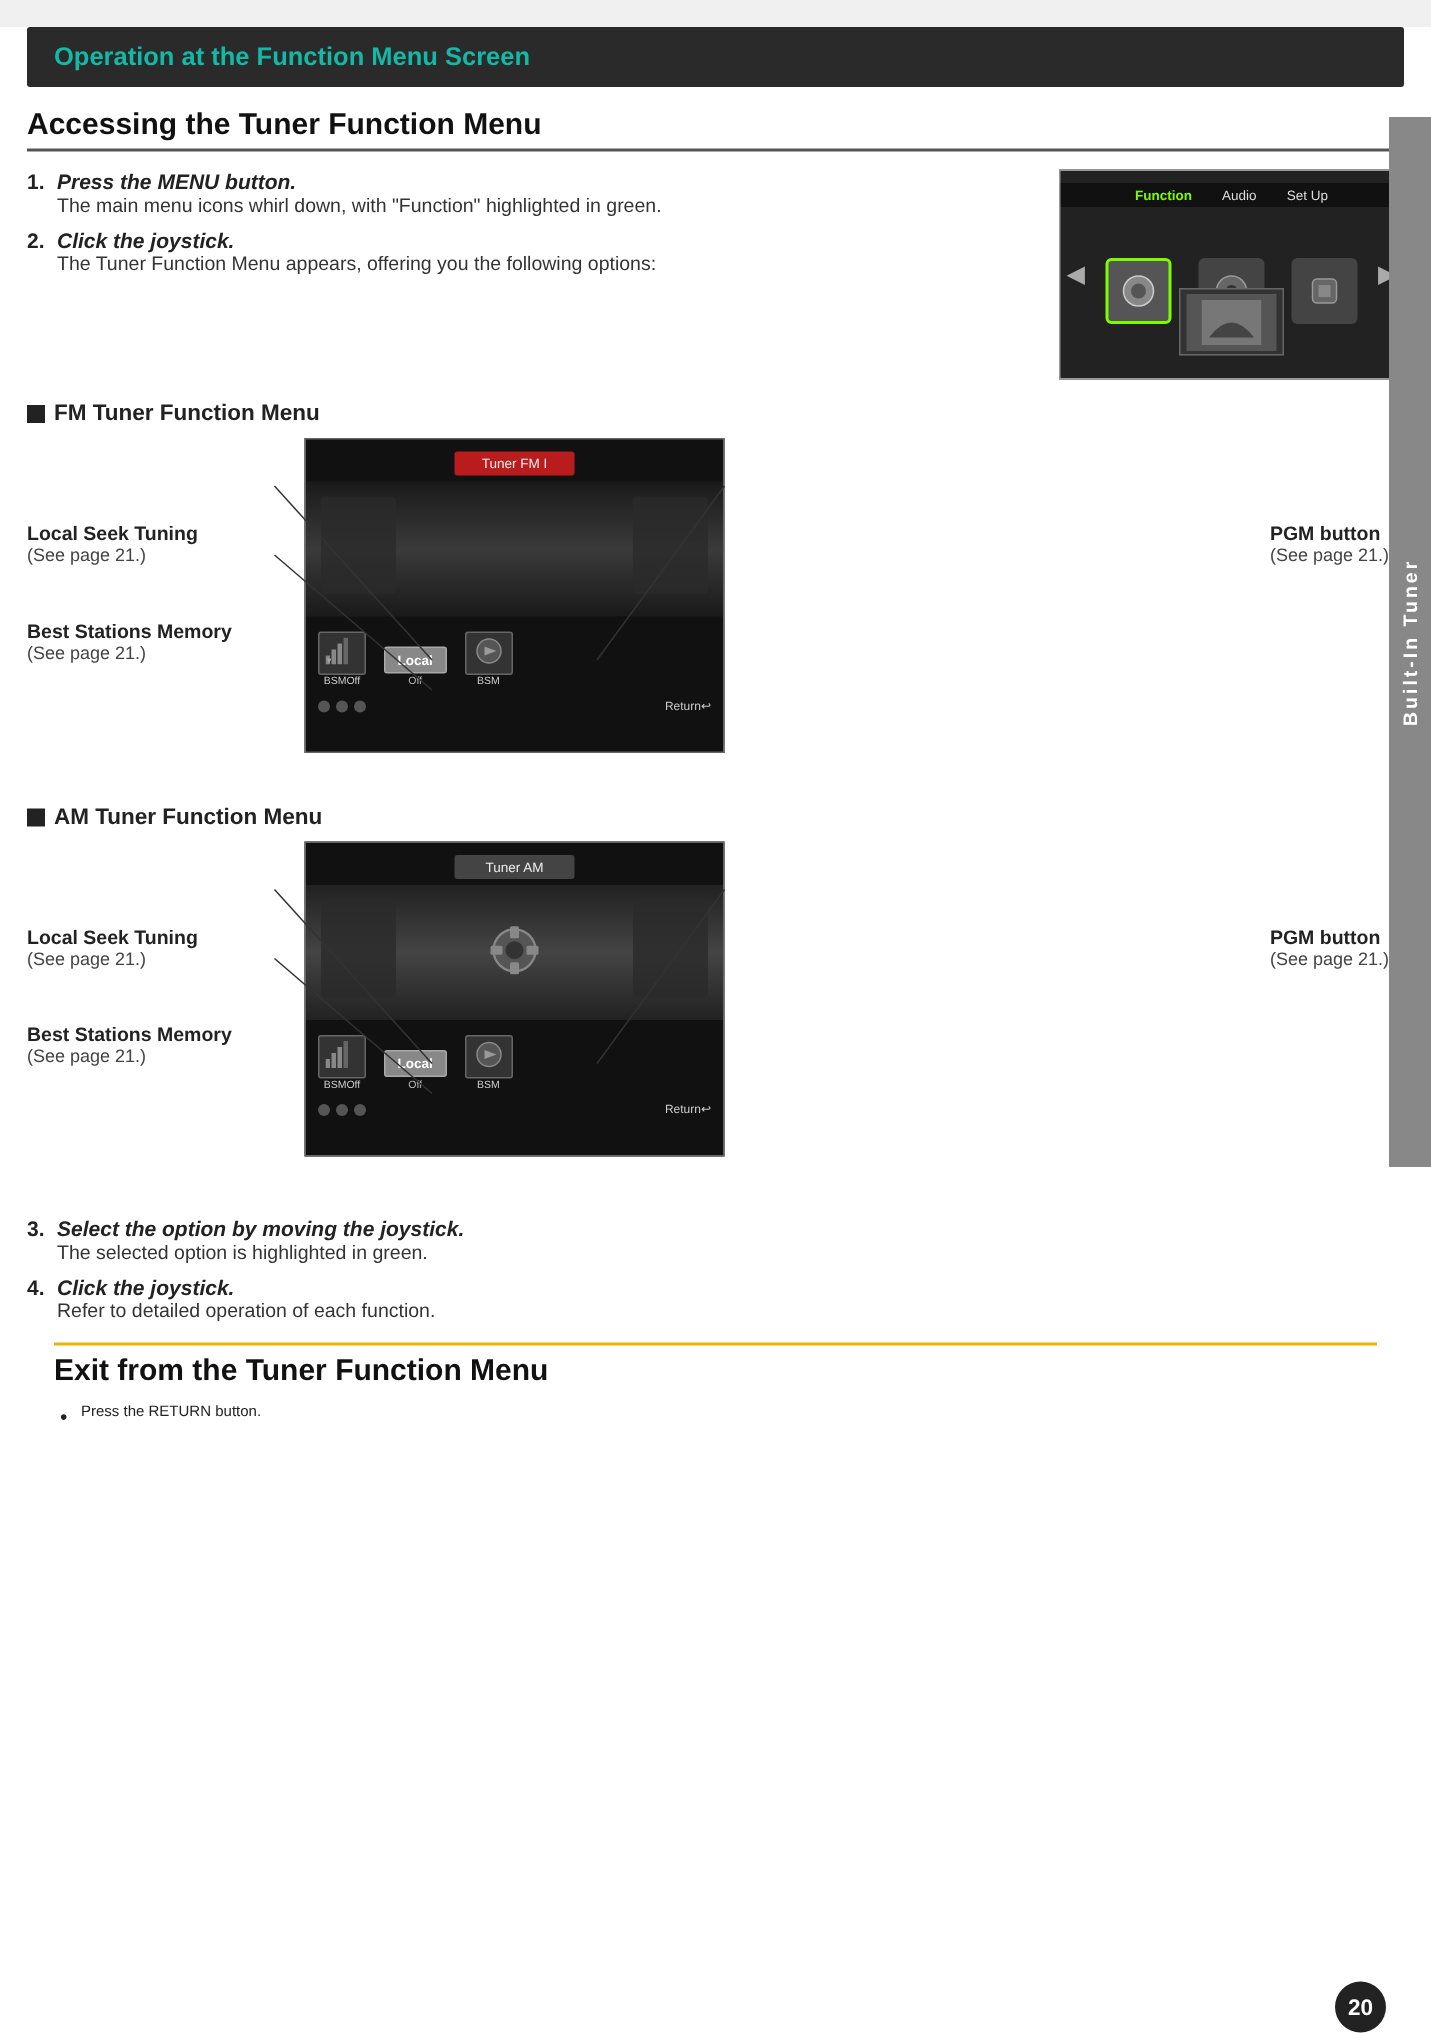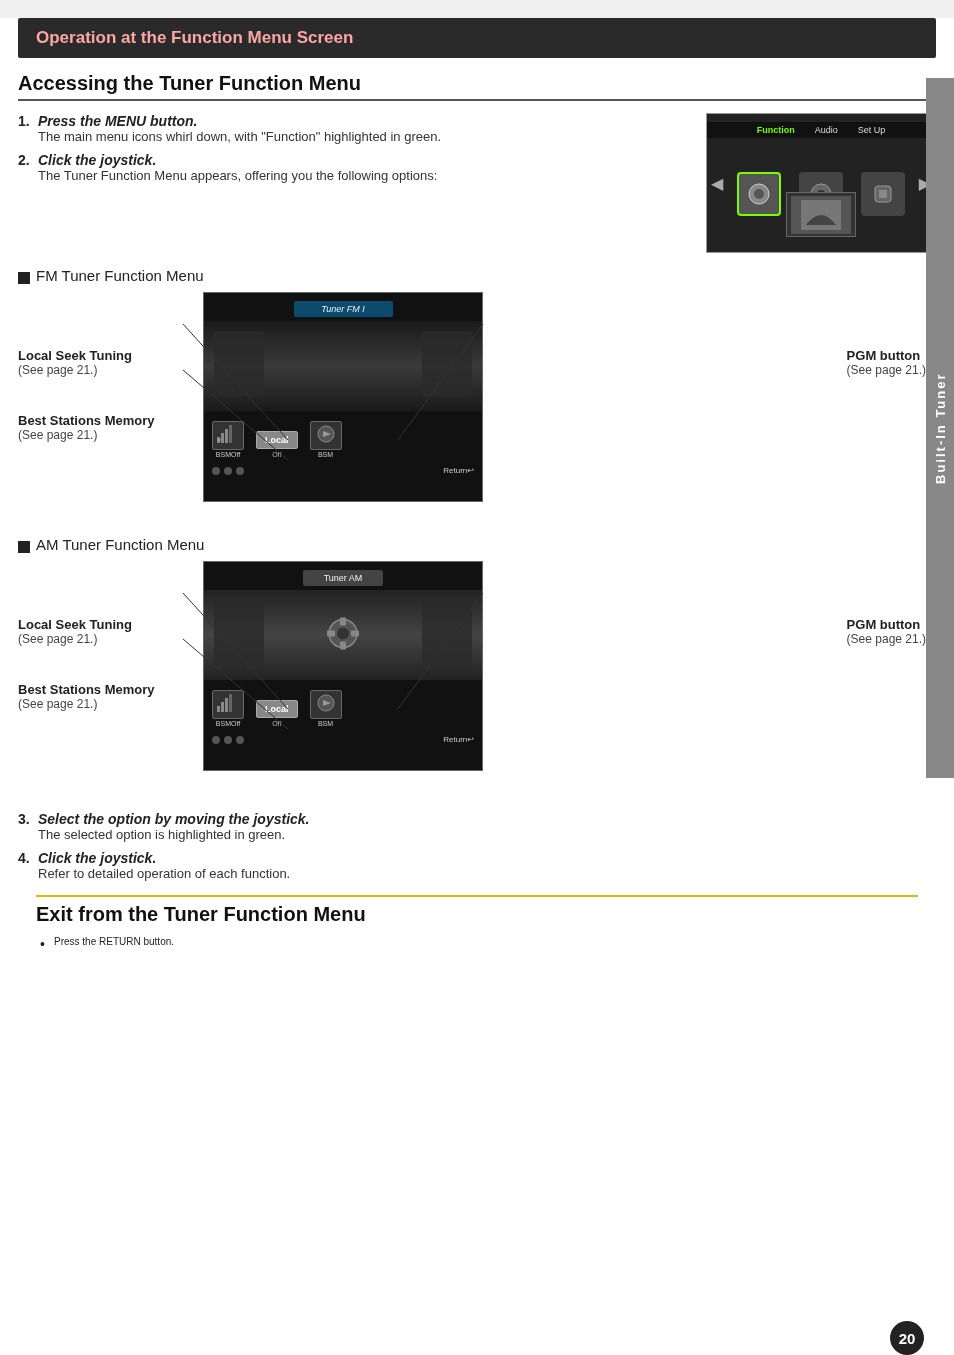--- a/index.html
+++ b/index.html
@@ -17,21 +17,21 @@
       width: 954px;
       min-height: 1355px;
       background: #fff;
       position: relative;
       padding: 0;
     }
 
     
     .header-bar {
       background: #2a2a2a;
-      color: #fca5a5;
+      color: #14b8a6;
       font-size: 17px;
       font-weight: bold;
       padding: 10px 18px;
       margin: 18px 18px 0 18px;
       border-radius: 2px;
     }
 
     
     .section-title {
       font-size: 20px;
@@ -80,24 +80,24 @@
       background: #222;
       border: 1px solid #999;
       flex-shrink: 0;
       position: relative;
       overflow: hidden;
     }
 
     
     .menu-section-heading {
       font-size: 15px;
-      font-weight: normal;
+      font-weight: bold;
       margin: 14px 0 8px 0;
       display: flex;
-      align-items: flex-end;
+      align-items: center;
       gap: 6px;
     }
 
     .square-bullet {
       display: inline-block;
       width: 12px;
       height: 12px;
       background: #222;
       flex-shrink: 0;
     }
@@ -317,21 +317,21 @@
             <div class="diag-label-small">(See page 21.)</div>
           </div>
           <div style="margin-top:10px;">
             <div class="diag-label-bold">Best Stations Memory</div>
             <div class="diag-label-small">(See page 21.)</div>
           </div>
         </div>
 
         <div style="position:absolute; left:185px; top:0; width:280px; height:210px; background:#111; border:1px solid #666;">
 
-          <div style="background:#0c4a6e; color:#eee; font-size:9px; text-align:center; padding:3px 0; margin-top:8px; width:99px; margin-left:auto; margin-right:auto; border-radius:2px;font-style:italic;">Tuner FM I</div>
+          <div style="background:#b91c1c; color:#eee; font-size:9px; text-align:center; padding:3px 0; margin-top:8px; width:80px; margin-left:auto; margin-right:auto; border-radius:2px;">Tuner FM I</div>
 
           <div style="width:100%; height:90px; background: linear-gradient(180deg, #1a1a1a 0%, #3a3a3a 50%, #1a1a1a 100%); position:relative; overflow:hidden; margin-top:4px;">
 
             <div style="position:absolute; left:10px; top:10px; width:50px; height:65px; background:#2a2a2a; border-radius:3px; opacity:0.8;"></div>
             <div style="position:absolute; right:10px; top:10px; width:50px; height:65px; background:#2a2a2a; border-radius:3px; opacity:0.8;"></div>
           </div>
 
           <div style="display:flex; gap:4px; padding:6px 8px; align-items:flex-end; margin-top:4px;">
 
             <div style="display:flex; flex-direction:column; align-items:center;">

